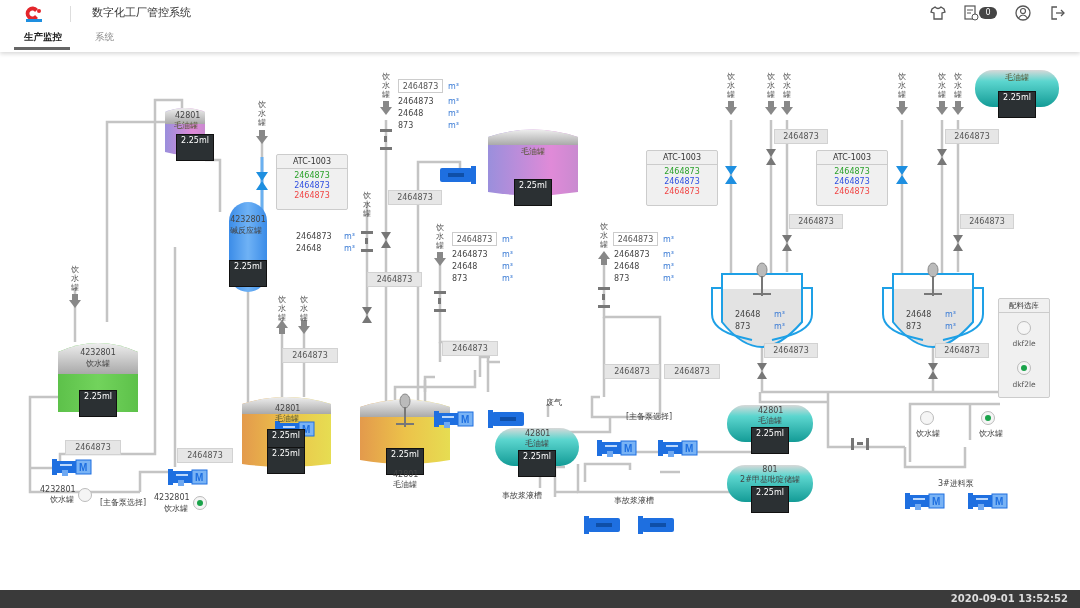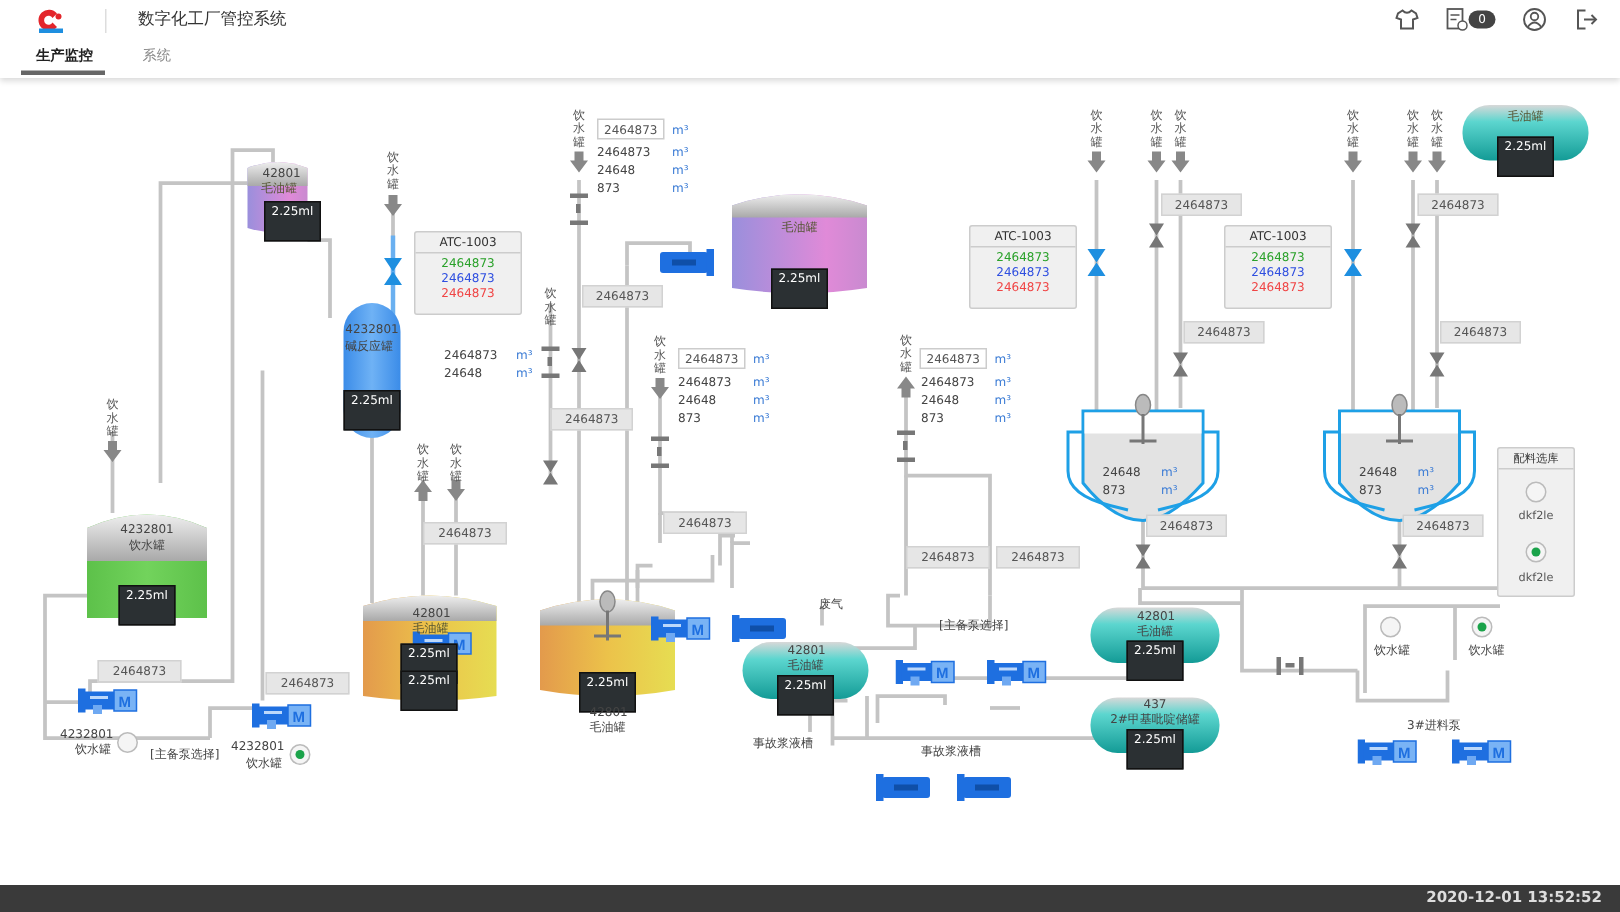--- a/index.html
+++ b/index.html
@@ -402,21 +402,21 @@
 <div class="t" style="left:390px;top:428px;width:30px;text-align:center">毛油罐</div>
 
 <div class="t" style="left:525px;top:377px;width:24px;text-align:center">42801</div>
 <div class="t" style="left:522px;top:387px;width:30px;text-align:center">毛油罐</div>
 <div class="dark" style="left:518px;top:398px;width:38px">2.25ml</div>
 
 <div class="t" style="left:758px;top:354px;width:24px;text-align:center">42801</div>
 <div class="t" style="left:755px;top:364px;width:30px;text-align:center">毛油罐</div>
 <div class="dark" style="left:751px;top:375px;width:38px">2.25ml</div>
 
-<div class="t" style="left:758px;top:413px;width:24px;text-align:center">437</div>
+<div class="t" style="left:758px;top:413px;width:24px;text-align:center">801</div>
 <div class="t" style="left:735px;top:423px;width:70px;text-align:center">2#甲基吡啶储罐</div>
 <div class="dark" style="left:751px;top:434px;width:38px">2.25ml</div>
 
 <div class="t" style="left:1002px;top:21px;width:30px;text-align:center;color:#553">毛油罐</div>
 <div class="dark" style="left:998px;top:39px;width:38px">2.25ml</div>
 
 <div class="vt" style="left:70px;top:213px">饮水罐</div>
 <div class="vt" style="left:257px;top:48px">饮水罐</div>
 <div class="vt" style="left:277px;top:243px">饮水罐</div>
 <div class="vt" style="left:299px;top:243px">饮水罐</div>
@@ -528,14 +528,14 @@
 <div class="panel">
   <div style="line-height:13px;border-bottom:1px solid #ccc;color:#333">配料选库</div>
   <div class="radio" style="left:18px;top:22px"></div>
   <div style="position:absolute;left:0;top:40px;width:50px">dkf2le</div>
   <div class="radio on" style="left:18px;top:62px"></div>
   <div style="position:absolute;left:0;top:81px;width:50px">dkf2le</div>
 </div>
 </div>
 
 <div class="footer">
-  <div class="clock">2020-12-01 13:52:52</div>
+  <div class="clock">2020-09-01 13:52:52</div>
 </div>
 
 </body></html>

